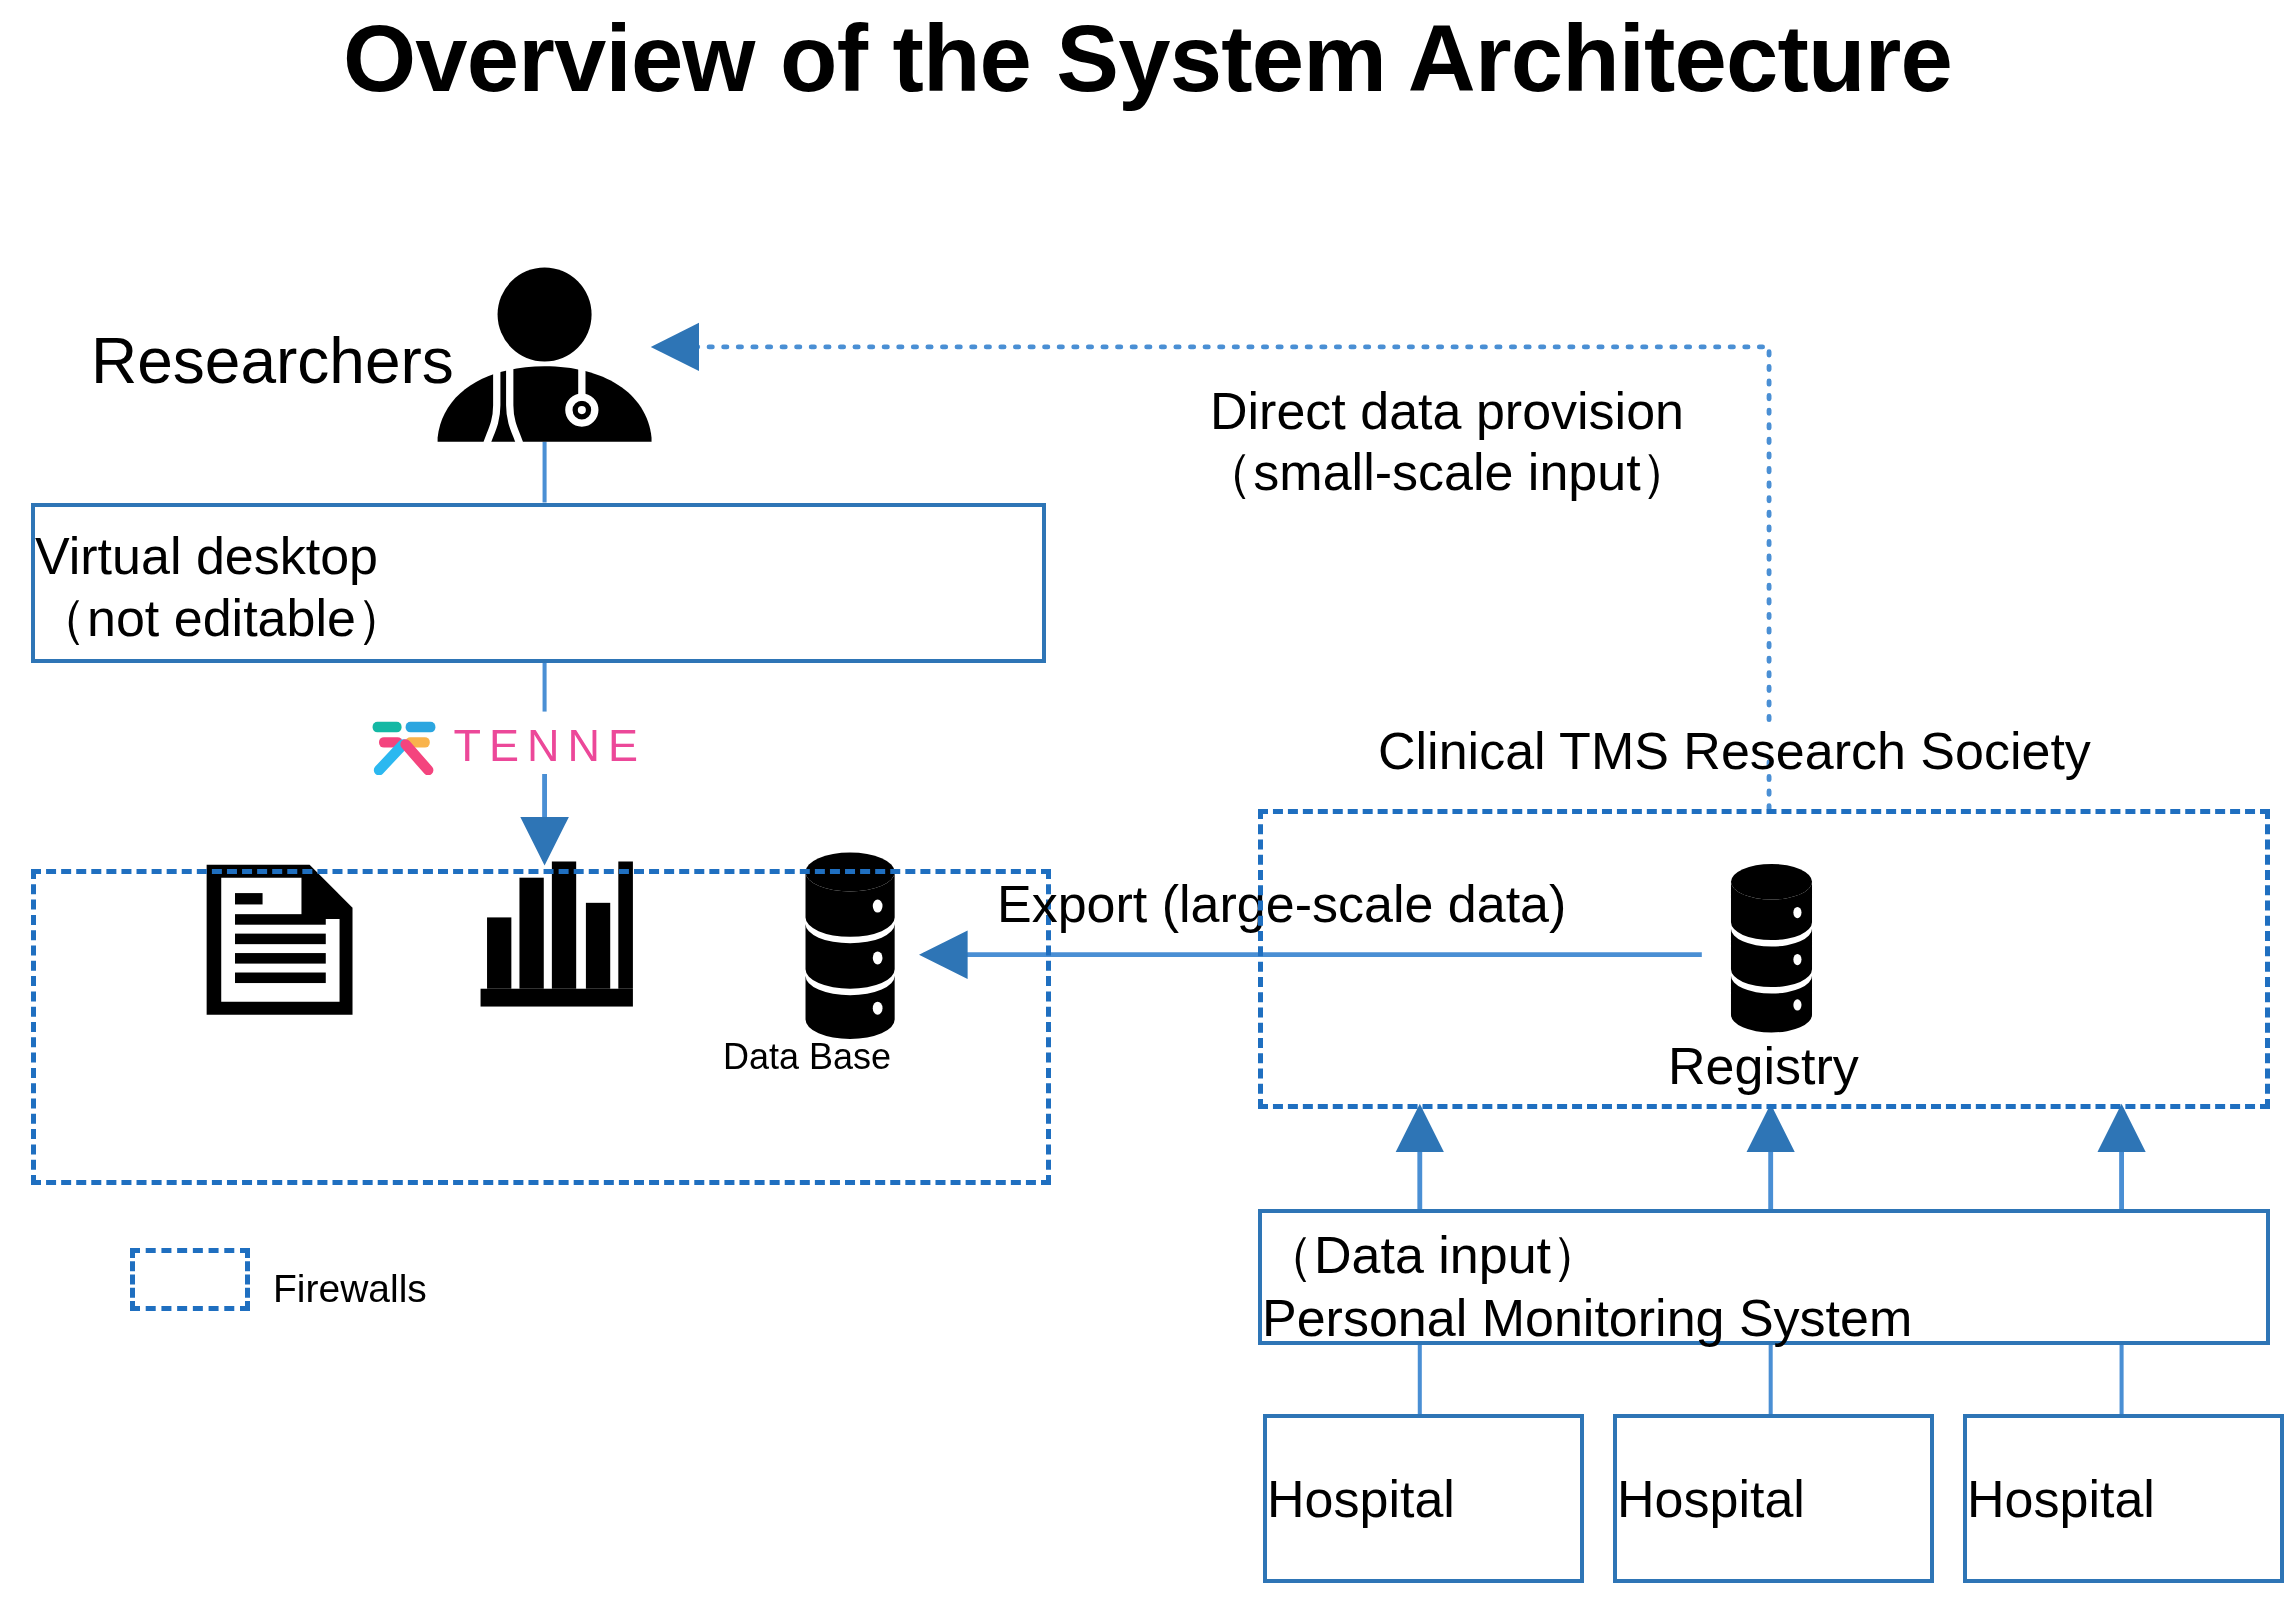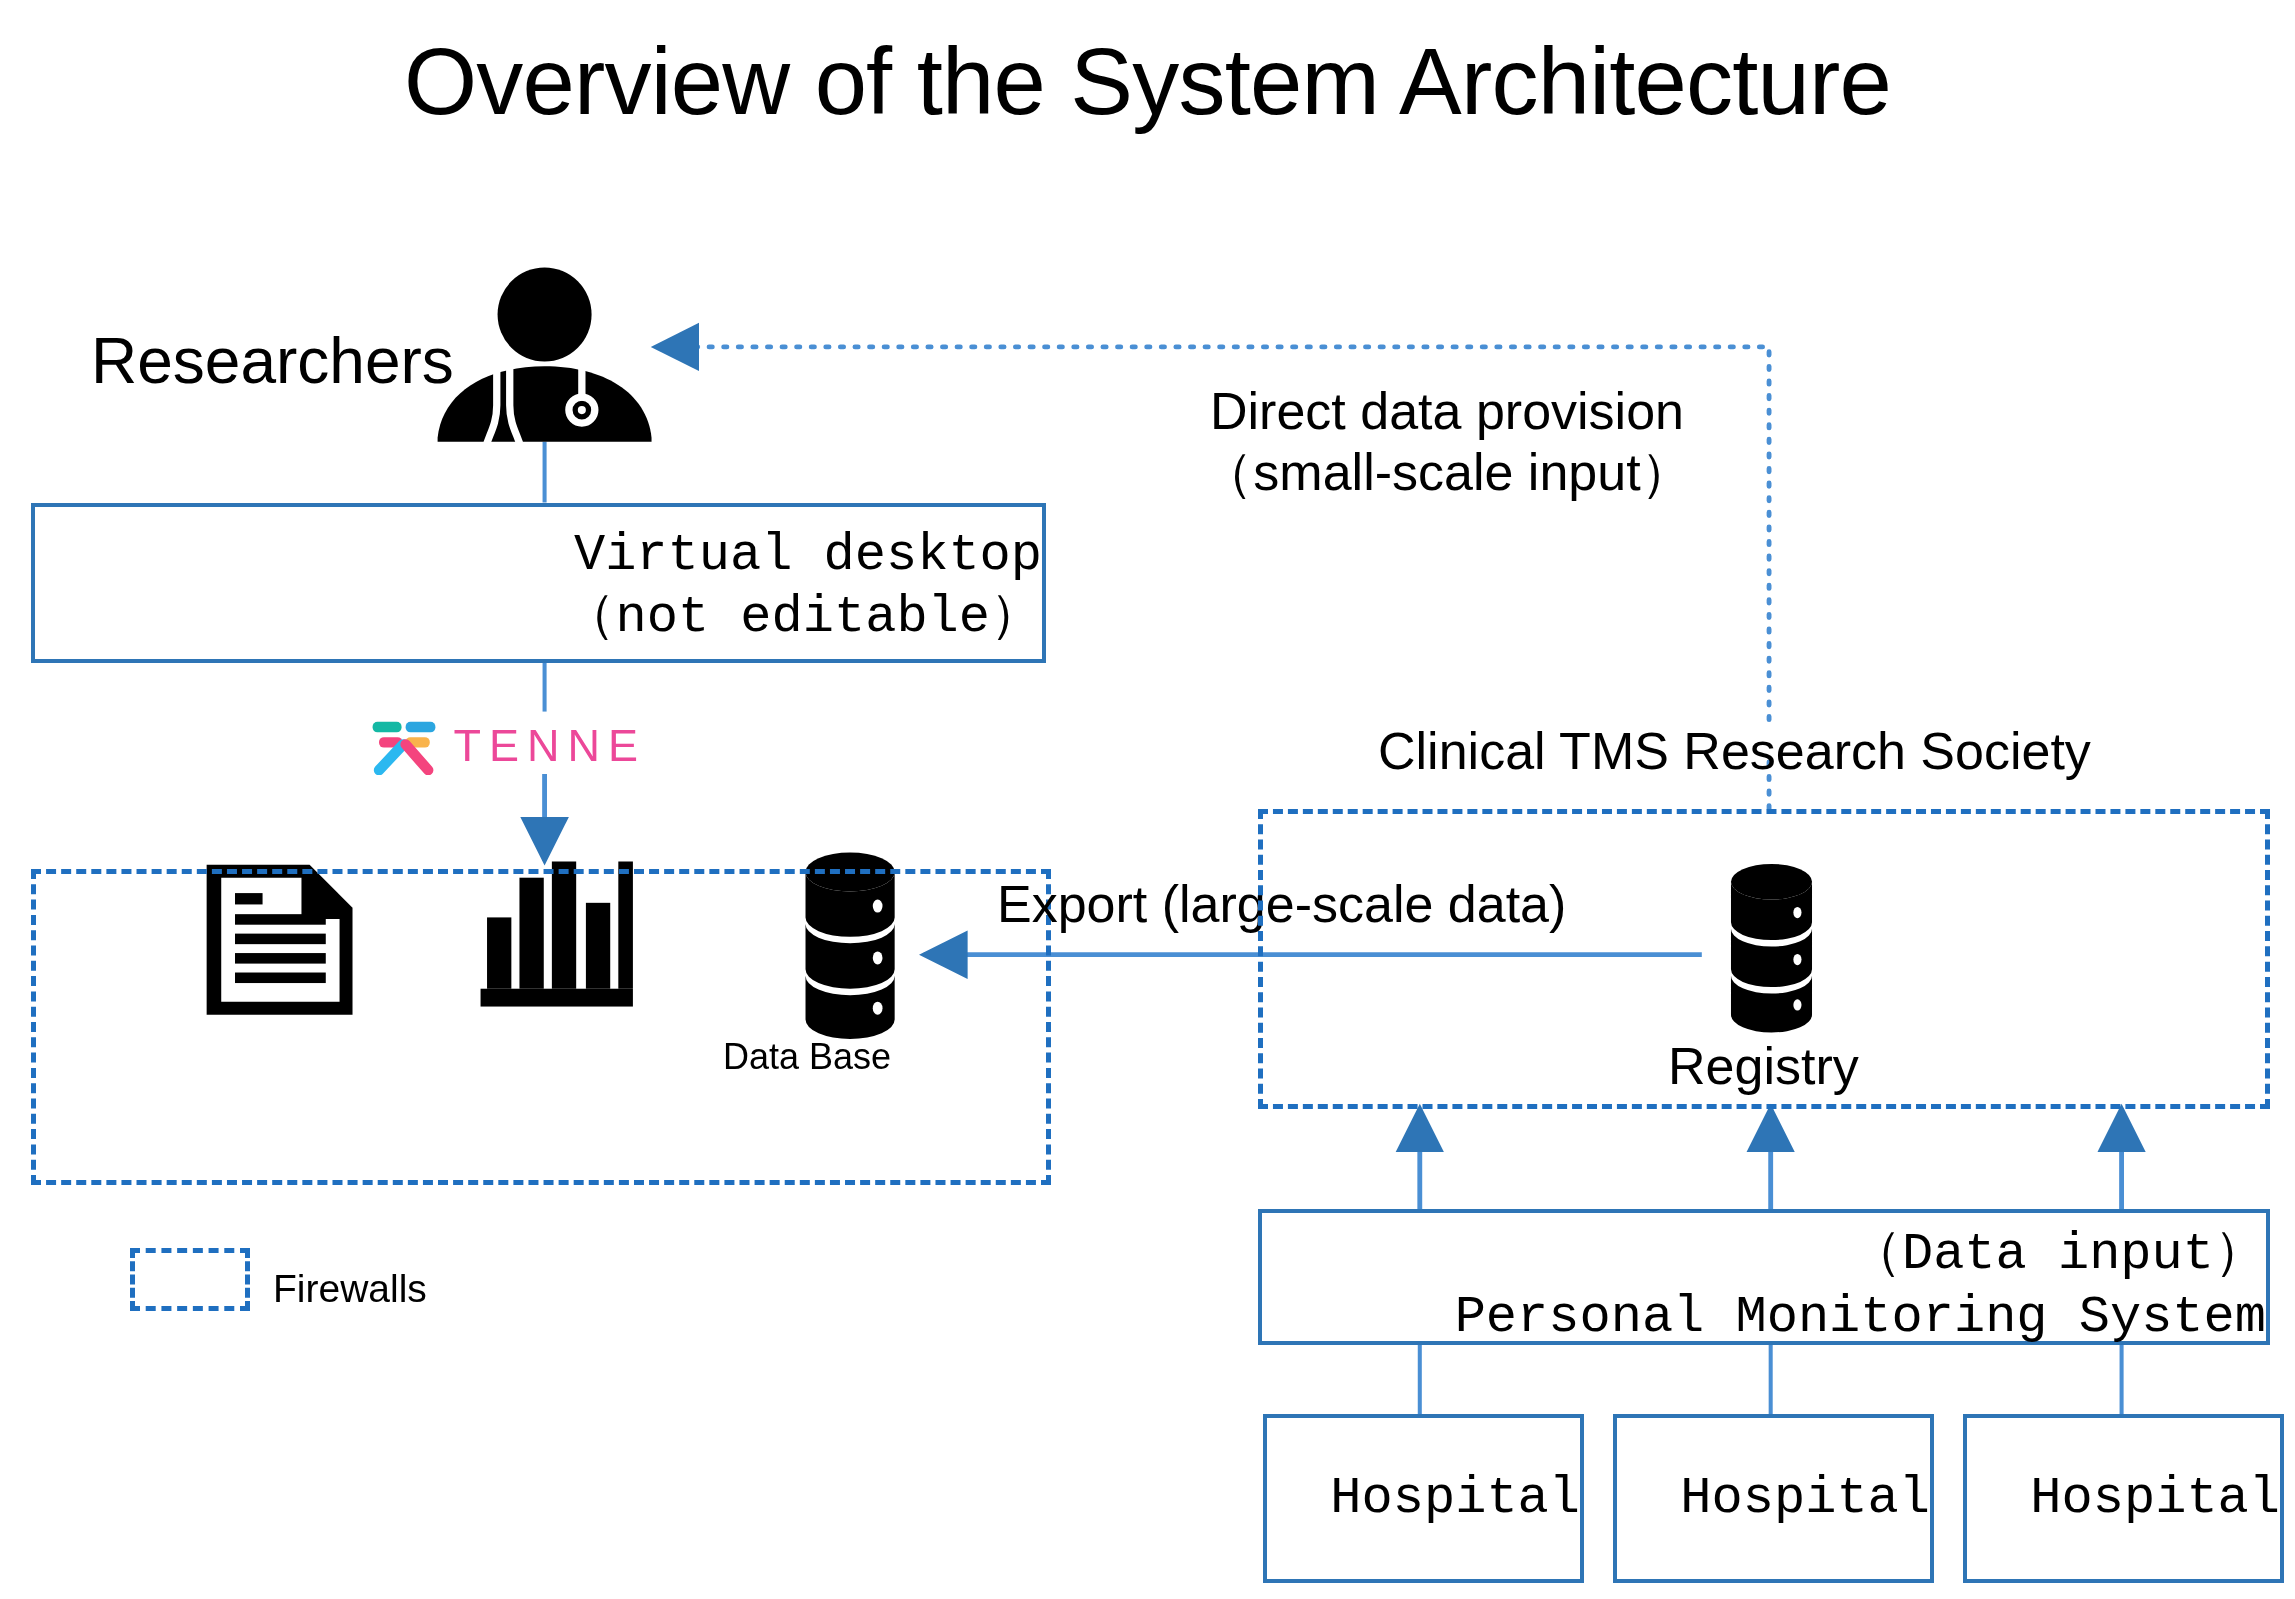--- a/index.html
+++ b/index.html
@@ -19,25 +19,24 @@
   }
 
   
   #title {
     position: absolute;
     left: 0;
     top: 4.9px;
     width: 2295px;
     text-align: center;
     font-size: 94px;
-    font-weight: normal;
+    font-weight: bold;
     letter-spacing: -0.8px;
     color: #000000;
     font-family: "Liberation Sans", sans-serif;
-    margin-top: 23px;
   }
 
   
   .txt {
     position: absolute;
     color: #000000;
     font-size: 52px;
     line-height: 1.18;
     white-space: nowrap;
     font-family: "Liberation Sans", sans-serif;
@@ -47,26 +46,25 @@
   
   .solidbox {
     position: absolute;
     border: 4px solid #2E75B6;
     background: #ffffff;
     box-sizing: border-box;
   }
   .boxlabel {
     position: absolute;
     left: 0; right: 0;
-    text-align: right;
+    text-align: left;
     color: #000000;
     font-size: 52px;
     line-height: 1.2;
-    font-family: Liberation Mono, monospace;
-    padding-left: 32px;
+    font-family: Liberation Sans, sans-serif;
   }
 
   
   .firewall {
     position: absolute;
     border: 5.7px dashed #1F6FC0;
     background: transparent;
     box-sizing: border-box;
   }
 

